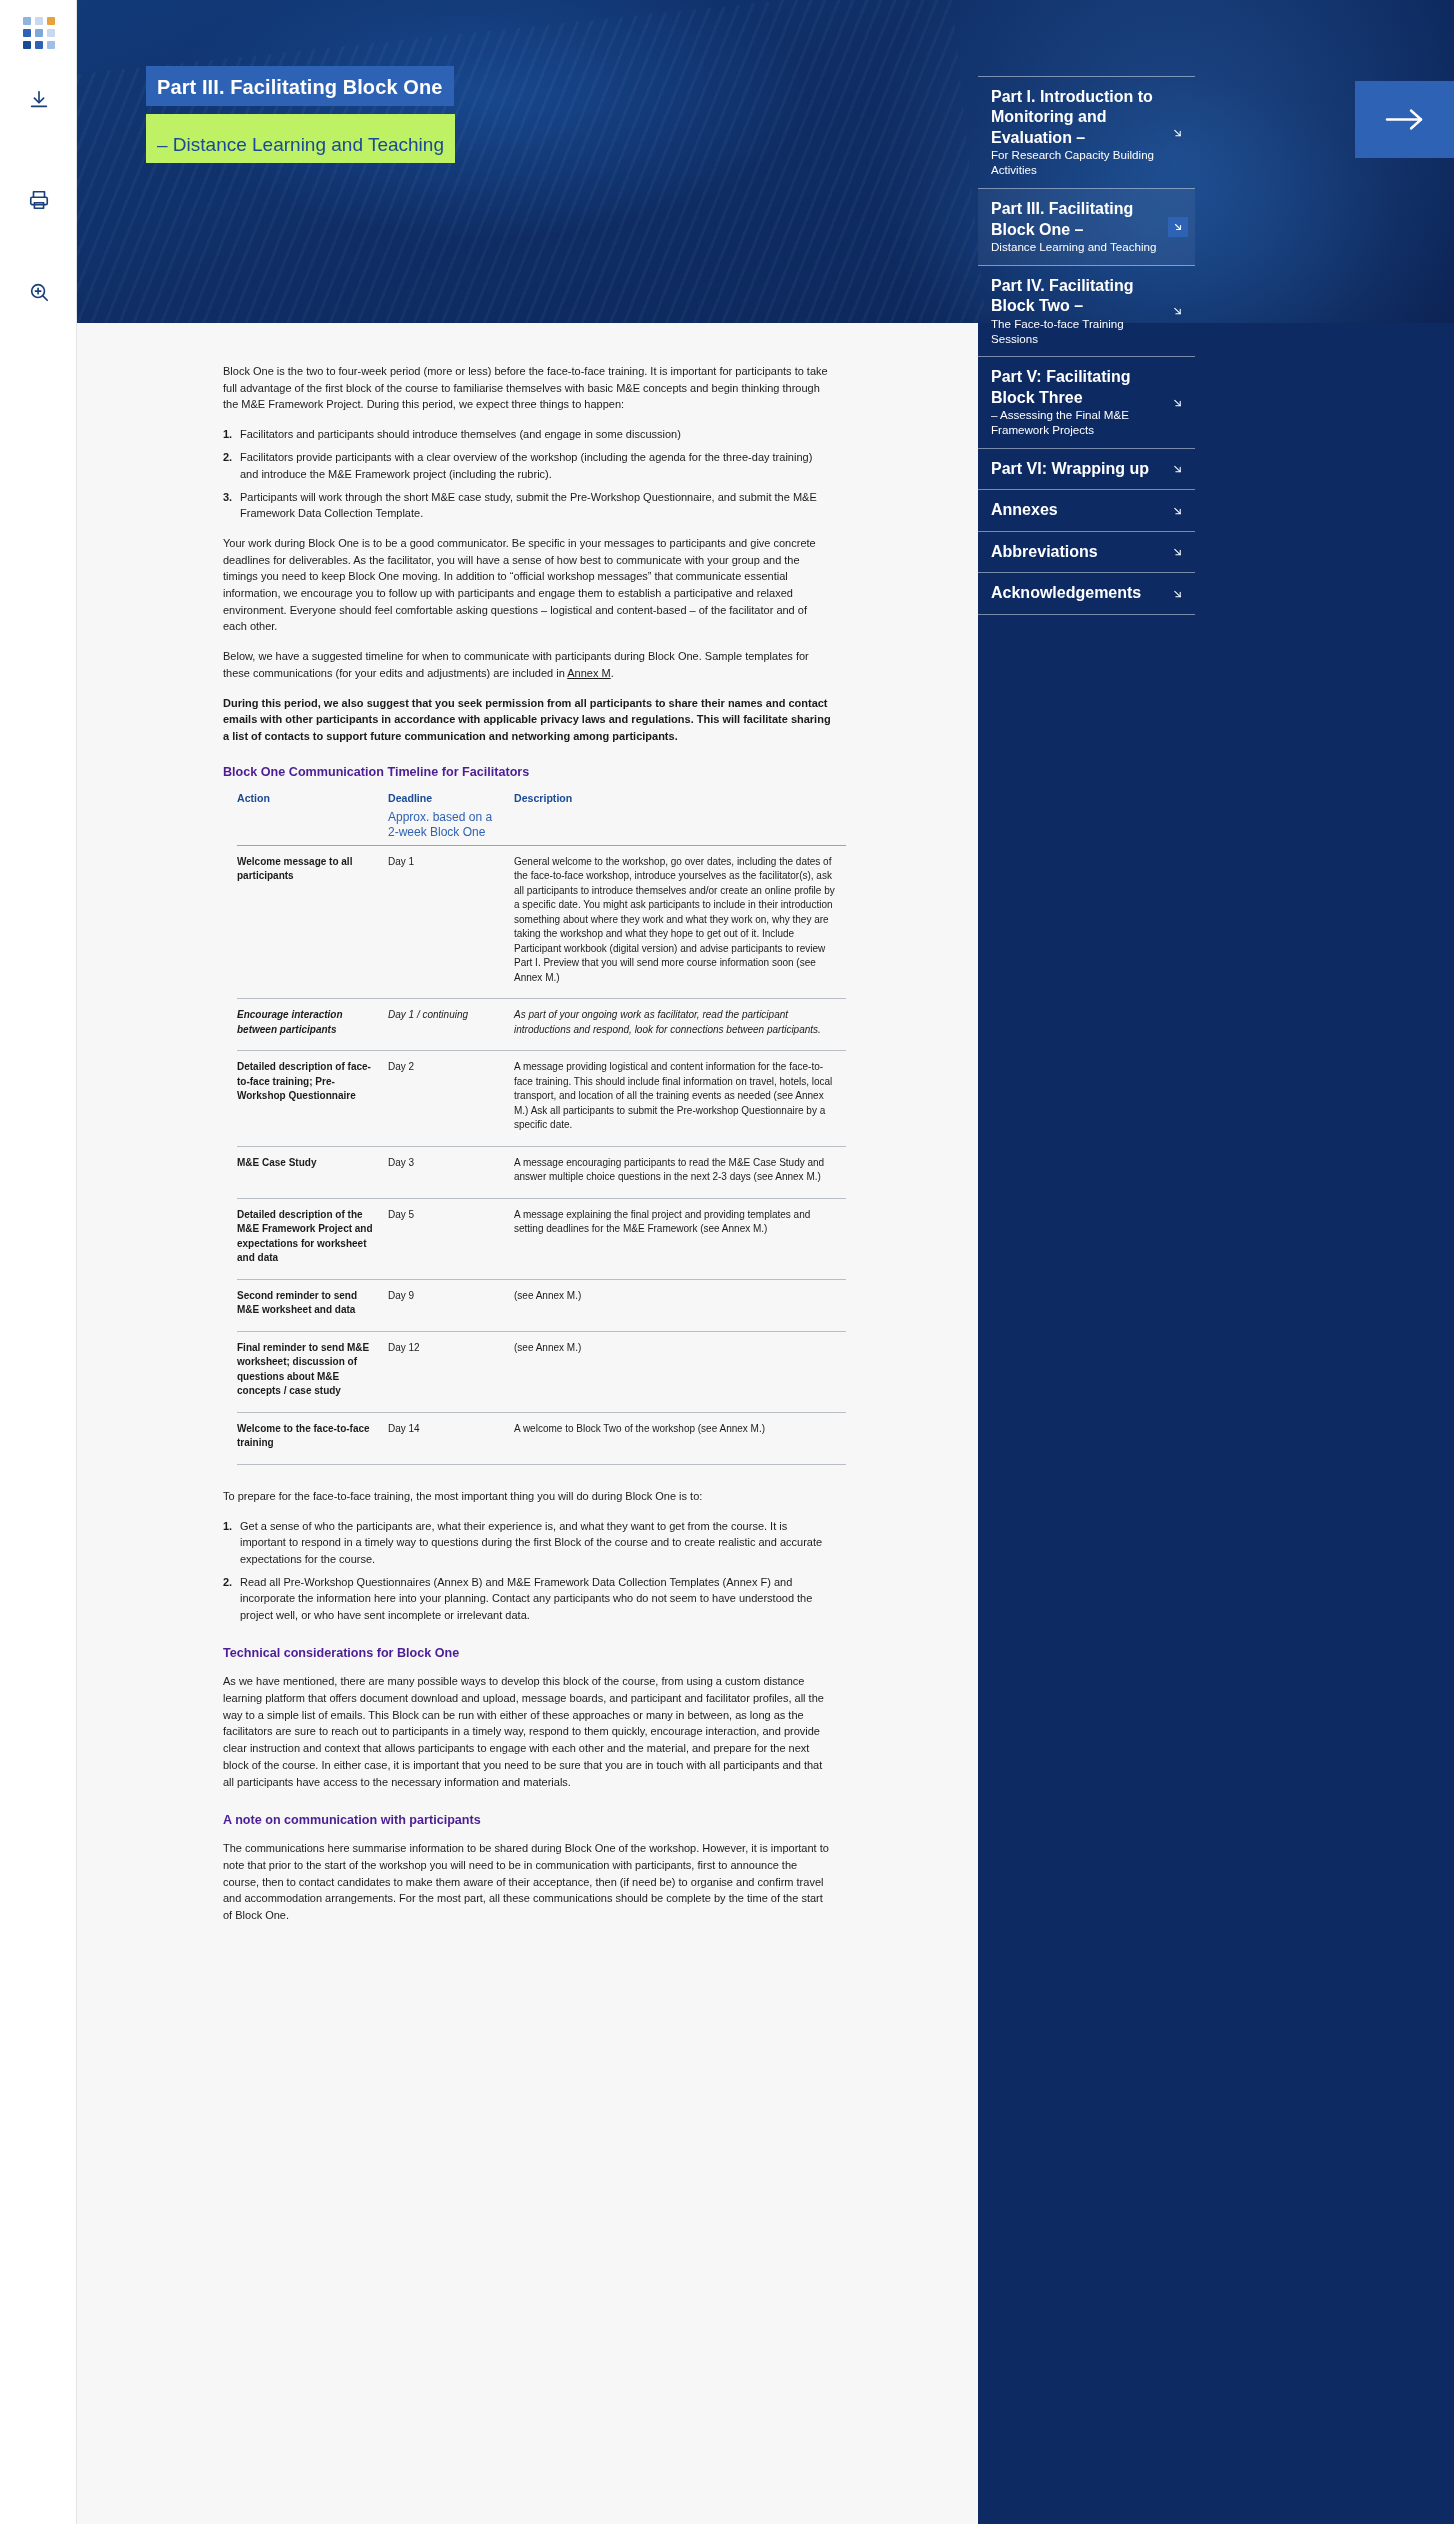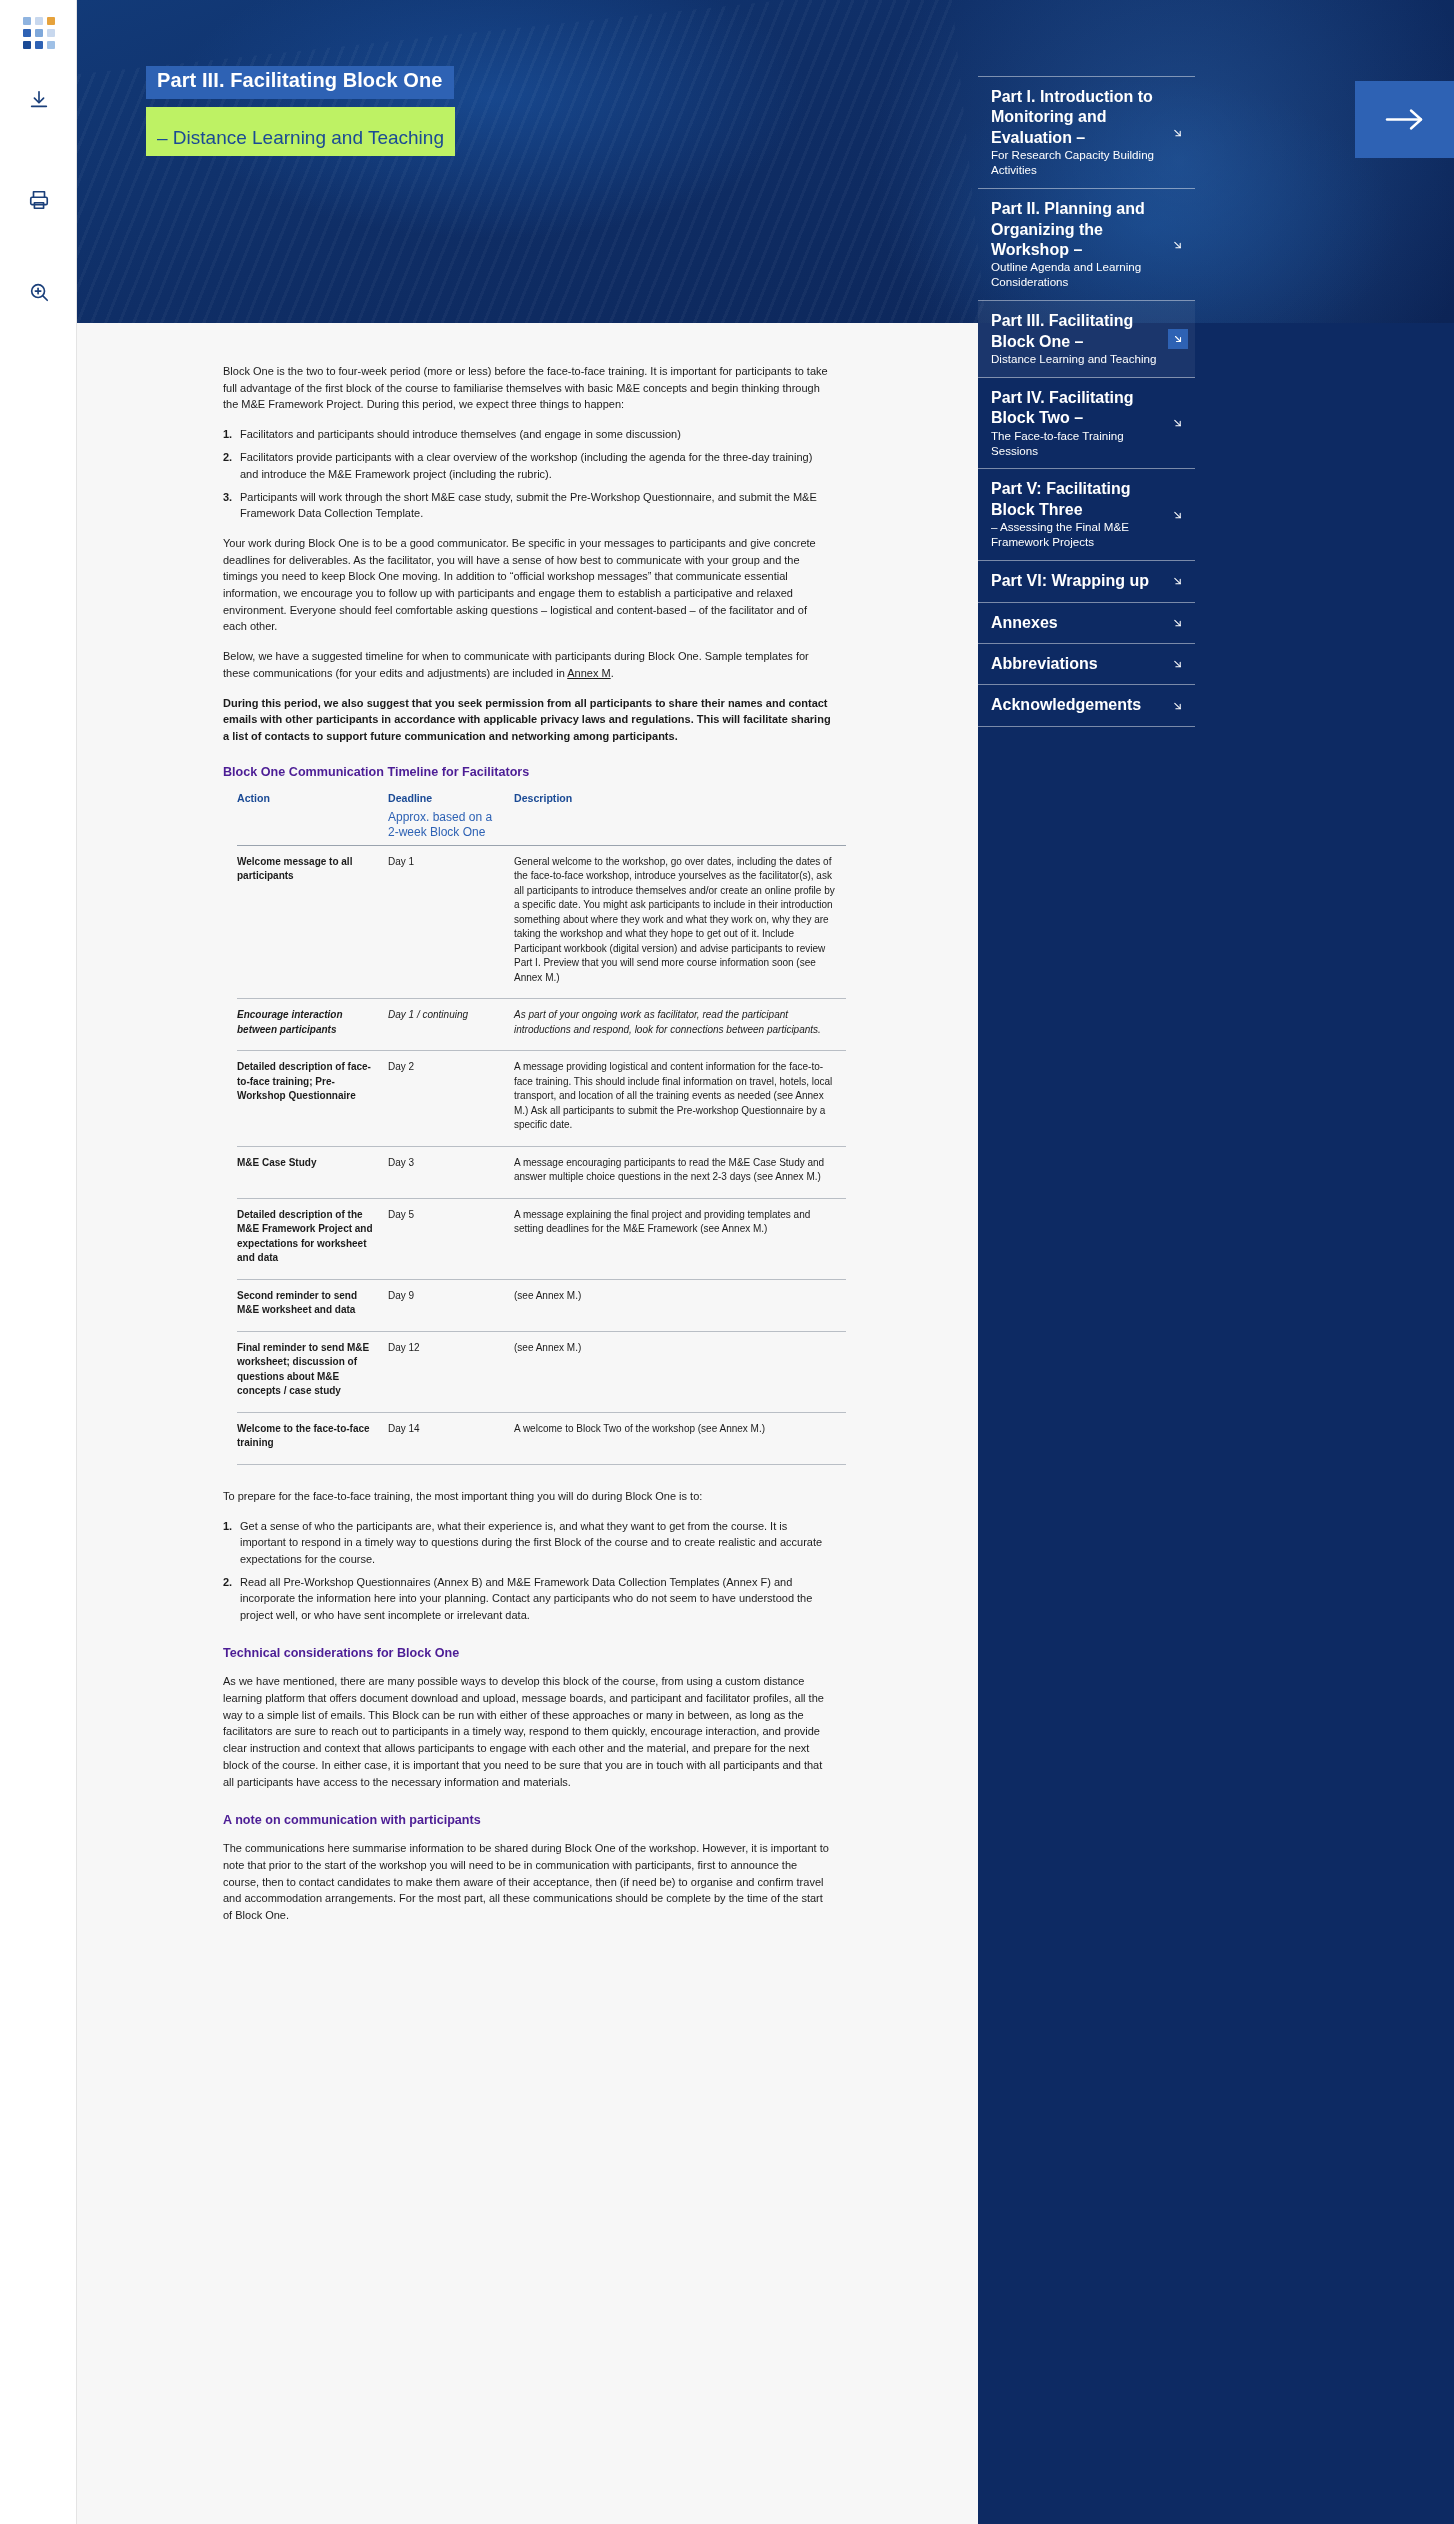--- a/index.html
+++ b/index.html
@@ -83,21 +83,21 @@
   .sheet-inner { padding: 40px 146px 0 146px; }
 
   
   .title-wrap { position: absolute; left: 146px; top: 66px; z-index: 20; }
   .title-line1 {
     display: inline-block;
     background: #2e62b4;
     color: #ffffff;
     font-size: 20px;
     font-weight: bold;
-    padding: 3px 11px 7px 11px;
+    padding: 10px 11px 7px 11px;
     letter-spacing: 0.1px;
     white-space: nowrap;
   }
   .title-line2 {
     display: inline-block;
     margin-top: 8px;
     background: #bef264;
     color: #1a4a95;
     font-size: 19px;
     padding: 20px 11px 7px 11px;
@@ -271,30 +271,20 @@
   <div class="nav-item">
     <div class="t1">Part I. Introduction to Monitoring and Evaluation –</div>
     <div class="t2">For Research Capacity Building Activities</div>
     <span class="nav-arrow">
       <svg viewBox="0 0 24 24" fill="none" stroke="#ffffff" stroke-width="2" stroke-linecap="round" stroke-linejoin="round">
           <path d="M7 7l10 10"></path>
           <path d="M17 9v8h-8"></path>
         </svg>
     </span>
   </div>
-  <div class="nav-item">
-    <div class="t1">Part II. Planning and Organizing the Workshop –</div>
-    <div class="t2">Outline Agenda and Learning Considerations</div>
-    <span class="nav-arrow">
-      <svg viewBox="0 0 24 24" fill="none" stroke="#ffffff" stroke-width="2" stroke-linecap="round" stroke-linejoin="round">
-          <path d="M7 7l10 10"></path>
-          <path d="M17 9v8h-8"></path>
-        </svg>
-    </span>
-  </div>
   <div class="nav-item active">
     <div class="t1">Part III. Facilitating Block One –</div>
     <div class="t2">Distance Learning and Teaching</div>
     <span class="nav-arrow">
       <svg viewBox="0 0 24 24" fill="none" stroke="#ffffff" stroke-width="2.2" stroke-linecap="round" stroke-linejoin="round">
           <path d="M7 7l10 10"></path>
           <path d="M17 9v8h-8"></path>
         </svg>
     </span>
   </div>

